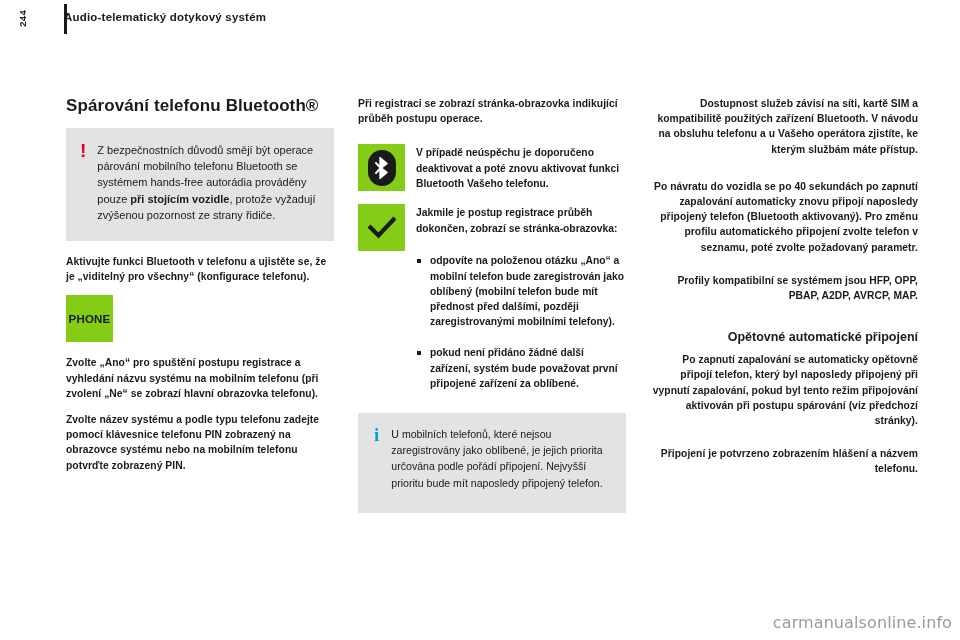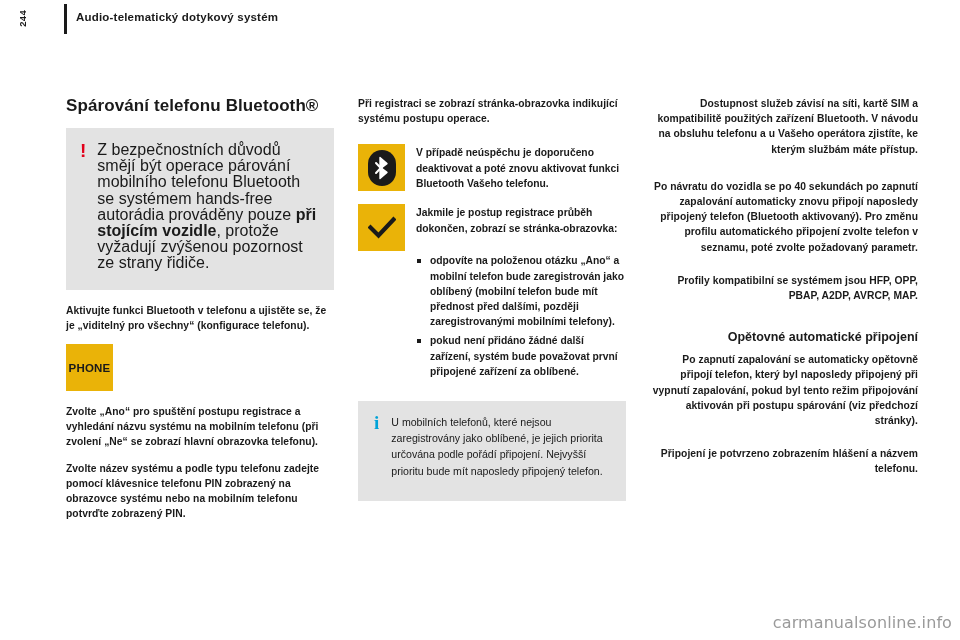--- a/index.html
+++ b/index.html
@@ -18,21 +18,21 @@
 
   
   .header-rule {
     position: absolute;
     left: 64px; top: 4px;
     width: 3px; height: 30px;
     background: #1a1a1a;
   }
   .header-title {
     position: absolute;
-    left: 76px; top: 11px;
+    left: 64px; top: 11px;
     font-size: 11.5px;
     font-weight: bold;
     letter-spacing: .2px;
     color: #1a1a1a;
     white-space: nowrap;
   }
 
   
   .page-number {
     position: absolute;
@@ -93,38 +93,38 @@
   }
   .box-gray .bang {
     color: #e2001a;
     font-size: 19px;
     font-weight: bold;
     line-height: 16px;
     flex: 0 0 auto;
     padding-top: 1px;
   }
   .box-gray .bang-text {
-    font-size: 16px;
+    font-size: 11px;
     line-height: 16.2px;
     font-weight: normal;
     color: #1a1a1a;
   }
   .box-gray .bang-text b { font-weight: bold; }
 
   
   .icon-block {
     display: flex;
     gap: 11px;
     margin-bottom: 13px;
     align-items: flex-start;
   }
   .icon-tile {
     flex: 0 0 auto;
     width: 47px; height: 47px;
-    background: #eab308;
+    background: #84cc16;
     display: flex;
     align-items: center;
     justify-content: center;
   }
   .icon-tile.phone {
     font-size: 11.5px;
     font-weight: bold;
     color: #1a1a1a;
     letter-spacing: .2px;
   }
@@ -138,21 +138,21 @@
 
   
   ul.bullets {
     margin: 4px 0 0 0;
     padding: 0;
     list-style: none;
   }
   ul.bullets li {
     position: relative;
     padding-left: 14px;
-    margin-bottom: 4px;
+    margin-bottom: 16px;
     font-size: 10.3px;
     line-height: 15.2px;
     font-weight: bold;
     color: #1a1a1a;
   }
   ul.bullets li:last-child { margin-bottom: 0; }
   ul.bullets li::before {
     content: "";
     position: absolute;
     left: 1px; top: 6px;
@@ -225,21 +225,21 @@
     <div class="icon-block">
       <div class="icon-tile phone">PHONE</div>
     </div>
 
     <p class="body">Zvolte „Ano“ pro spuštění postupu registrace a vyhledání názvu systému na mobilním telefonu (při zvolení „Ne“ se zobrazí hlavní obrazovka telefonu).</p>
     <p class="body last">Zvolte název systému a podle typu telefonu zadejte pomocí klávesnice telefonu PIN zobrazený na obrazovce systému nebo na mobilním telefonu potvrďte zobrazený PIN.</p>
   </div>
 
   <div class="col col-2">
 
-    <p class="body">Při registraci se zobrazí stránka-obrazovka indikující systému postupu operace.</p>
+    <p class="body">Při registraci se zobrazí stránka-obrazovka indikující průběh postupu operace.</p>
 
     <div class="icon-block" style="margin-top:18px;">
       <div class="icon-tile">
         <svg class="bt-svg" width="30" height="38" viewBox="0 0 30 38" aria-hidden="true">
           <rect x="1" y="1" width="28" height="36" rx="14" ry="14" fill="#1a1a1a"></rect>
           <path d="M13.0 8.5 L20.0 14.6 L13.0 20.0 L13.0 8.5 Z M13.0 18.0 L20.0 23.4 L13.0 29.5 L13.0 18.0 Z" fill="#ffffff" stroke="#ffffff" stroke-width="1.4" stroke-linejoin="round"></path>
           <path d="M9.0 14.0 L17.5 23.0 M9.0 24.0 L17.5 15.0" stroke="#ffffff" stroke-width="2.0" fill="none" stroke-linecap="round"></path>
         </svg>
       </div>
       <div class="icon-text">V případě neúspěchu je doporučeno deaktivovat a poté znovu aktivovat funkci Bluetooth Vašeho telefonu.</div>

